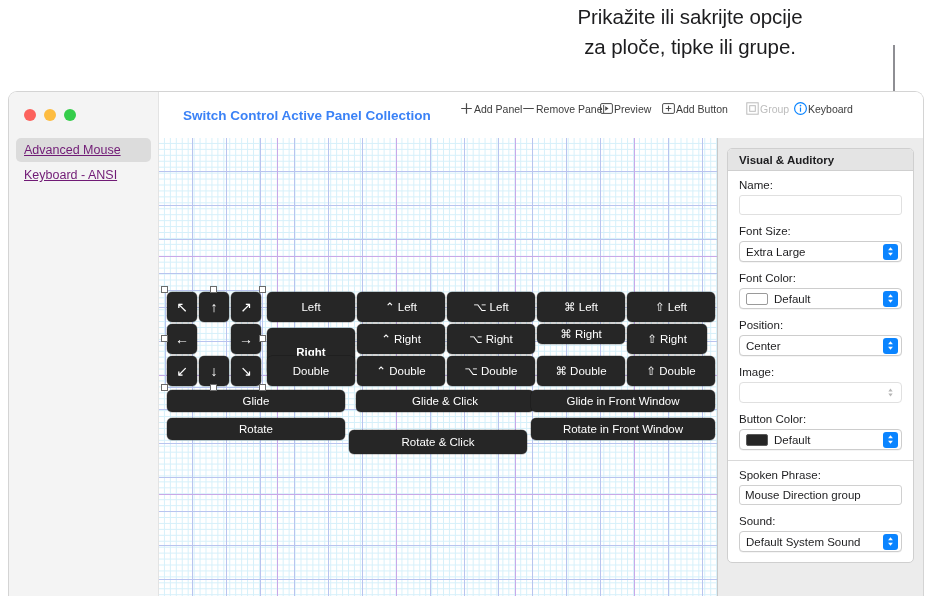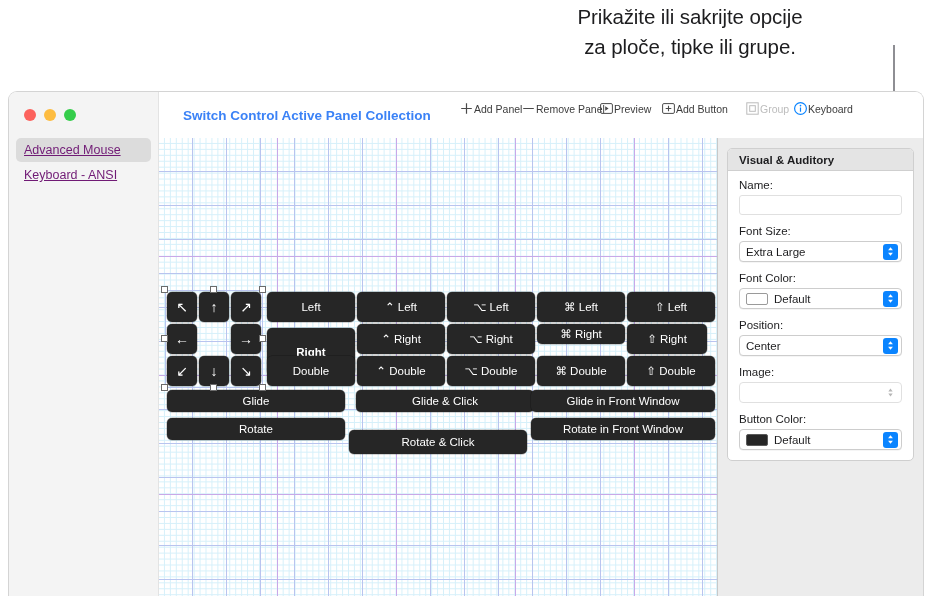--- a/index.html
+++ b/index.html
@@ -407,18 +407,33 @@
             <span class="ptext">Default</span>
             <span class="stepper">
               <svg width="9" height="13" viewBox="0 0 9 13">
                 <path d="M4.5 2.2L6.9 5.2H2.1z" fill="#fff"></path>
                 <path d="M4.5 10.8L2.1 7.8h4.8z" fill="#fff"></path>
               </svg>
             </span>
           </div>
         </div>
 
+        <div class="insp-section">
+          <div class="fld-label">Spoken Phrase:</div>
+          <div class="textfield">Mouse Direction group</div>
+
+          <div class="fld-label">Sound:</div>
+          <div class="popup">
+            <span class="ptext">Default System Sound</span>
+            <span class="stepper">
+              <svg width="9" height="13" viewBox="0 0 9 13">
+                <path d="M4.5 2.2L6.9 5.2H2.1z" fill="#fff"></path>
+                <path d="M4.5 10.8L2.1 7.8h4.8z" fill="#fff"></path>
+              </svg>
+            </span>
+          </div>
+        </div>
 
       </div>
     </div>
 
   </div>
 </div>
 
 </body></html>

